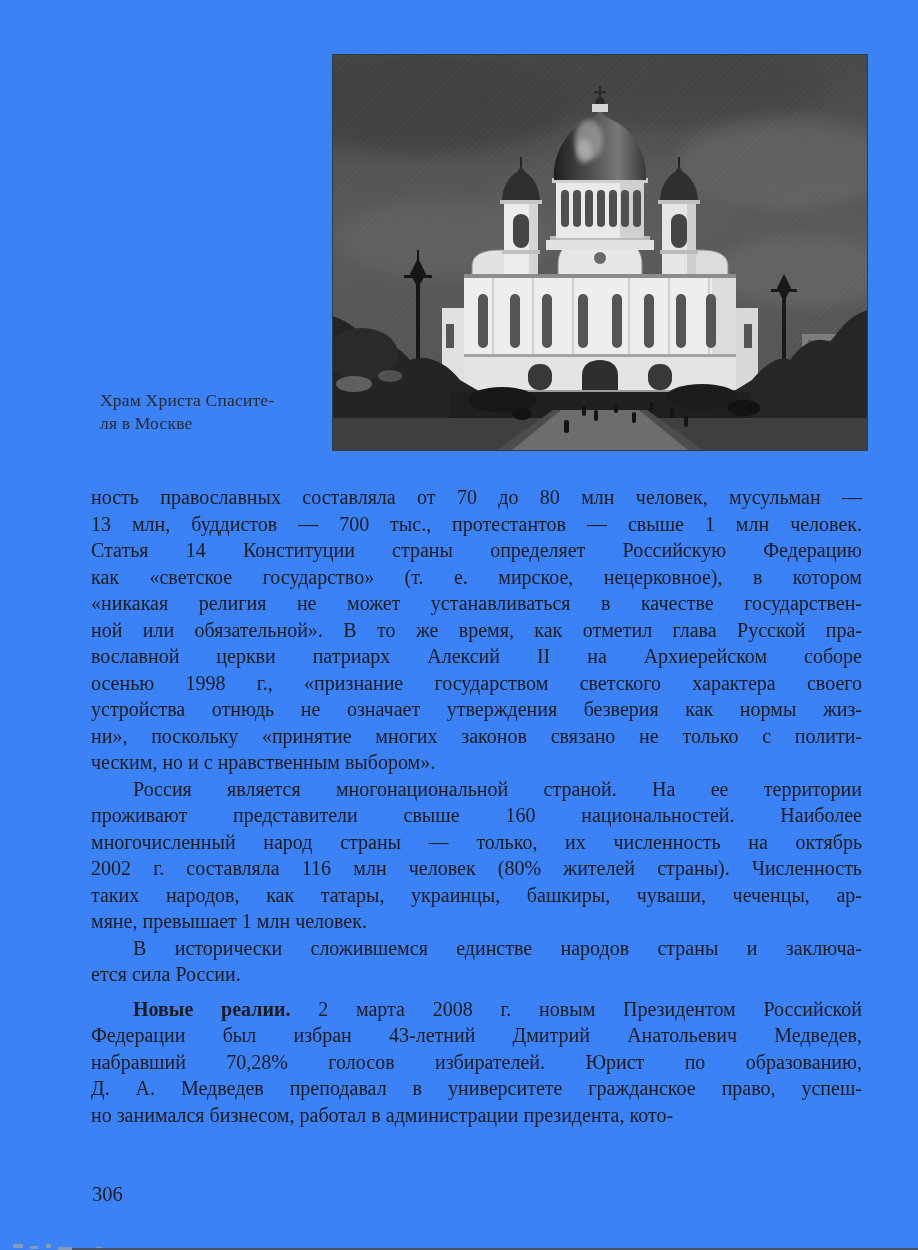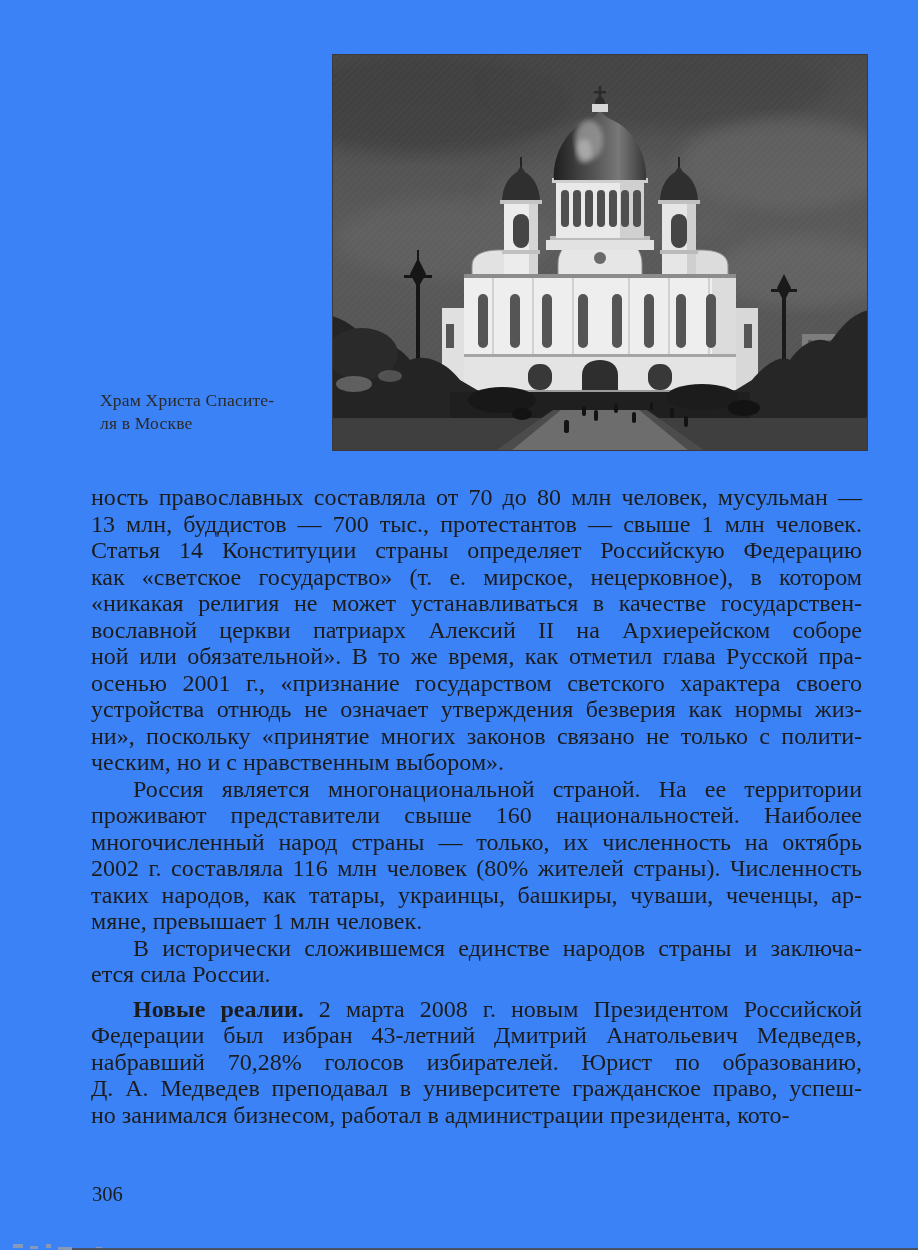--- a/index.html
+++ b/index.html
@@ -19,21 +19,21 @@
   .photo svg{display:block;width:100%;height:100%;}
   
   .caption{
     position:absolute;left:100px;top:389px;width:250px;
     font-size:17.5px;line-height:22.5px;color:#2a2a2a;
     letter-spacing:.2px;
   }
   
   .body-text{
     position:absolute;left:91px;top:484px;width:771px;
-    font-size:24px;line-height:26.5px;color:#1c1c1c;
+    font-size:20px;line-height:26.5px;color:#1c1c1c;
   }
   .para{margin:0;}
   .para.spaced{margin-top:8px;}
   .line{
     height:26.5px;
     text-align:justify;
     text-align-last:justify;
     white-space:normal;
   }
   .line.last{text-align:center;text-align-last:left;}
@@ -229,23 +229,23 @@
     <div>ля в Москве</div>
   </div>
 
   <div class="body-text">
     <div class="para">
         <div class="line">ность православных составляла от 70 до 80 млн человек, мусульман —</div>
         <div class="line">13 млн, буддистов — 700 тыс., протестантов — свыше 1 млн человек.</div>
         <div class="line">Статья 14 Конституции страны определяет Российскую Федерацию</div>
         <div class="line">как «светское государство» (т. е. мирское, нецерковное), в котором</div>
         <div class="line">«никакая религия не может устанавливаться в качестве государствен-</div>
+        <div class="line">ной или обязательной». В то же время, как отметил глава Русской пра-</div>
         <div class="line">вославной церкви патриарх Алексий II на Архиерейском соборе</div>
-        <div class="line">ной или обязательной». В то же время, как отметил глава Русской пра-</div>
-        <div class="line">осенью 2001 г., «признание государством светского характера своего</div>
+        <div class="line">осенью 1998 г., «признание государством светского характера своего</div>
         <div class="line">устройства отнюдь не означает утверждения безверия как нормы жиз-</div>
         <div class="line">ни», поскольку «принятие многих законов связано не только с полити-</div>
         <div class="line last">ческим, но и с нравственным выбором».</div>
       </div>
     <div class="para">
         <div class="line indent">Россия является многонациональной страной. На ее территории</div>
         <div class="line">проживают представители свыше 160 национальностей. Наиболее</div>
         <div class="line">многочисленный народ страны — только, их численность на октябрь</div>
         <div class="line">2002 г. составляла 116 млн человек (80% жителей страны). Численность</div>
         <div class="line">таких народов, как татары, украинцы, башкиры, чуваши, чеченцы, ар-</div>

